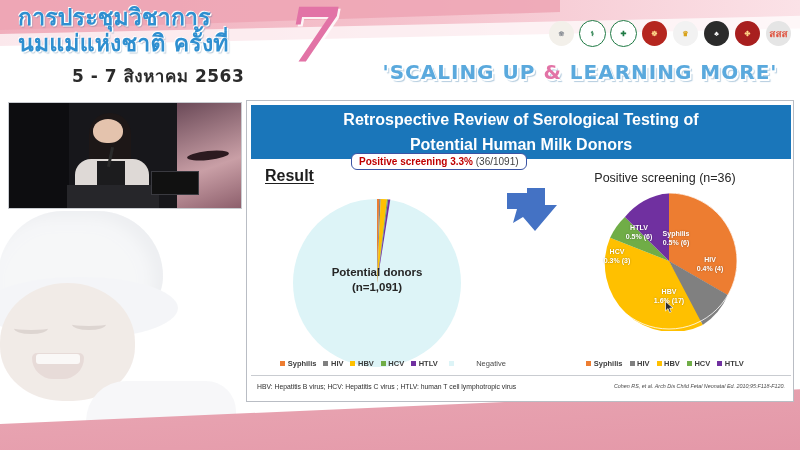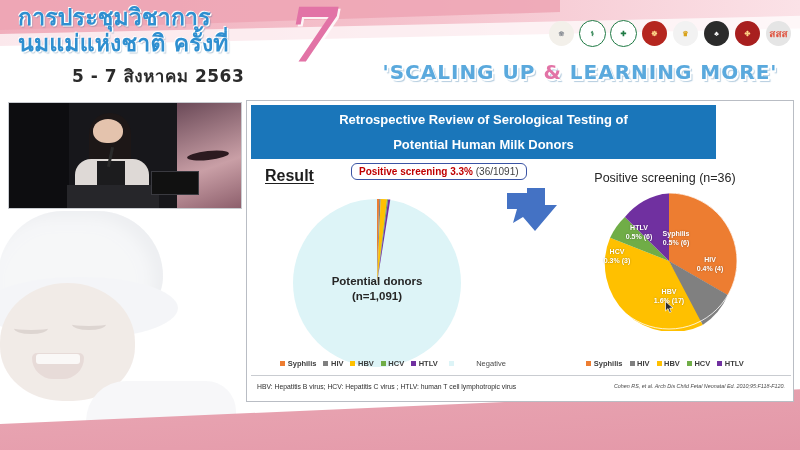--- a/index.html
+++ b/index.html
@@ -114,43 +114,43 @@
     background:#111;border:1px solid #3a3a40;}
   .video .mic{position:absolute;left:100px;top:44px;width:3px;height:20px;
     background:#2a2a2a;transform:rotate(12deg);}
 
   
   .slide{
     position:absolute;left:246px;top:100px;width:548px;height:302px;
     background:#ffffff;border:1px solid #b9bdc4;box-sizing:border-box;
   }
   .slide-title{
-    position:absolute;left:4px;top:4px;width:465px;height:54px;
+    position:absolute;left:4px;top:4px;width:540px;height:54px;
     background:#1a76ba;color:#ffffff;text-align:center;
-    font-size:13px;font-weight:bold;line-height:25px;
+    font-size:16px;font-weight:bold;line-height:25px;
     padding-top:2px;box-sizing:border-box;
   }
   .result-label{
     position:absolute;left:18px;top:66px;font-size:16px;font-weight:bold;
     color:#1e1e1e;text-decoration:underline;text-underline-offset:2px;
   }
   .callout{
-    position:absolute;left:104px;top:62px;
+    position:absolute;left:104px;top:52px;
     border:1.4px solid #3a53a4;border-radius:6px;background:#ffffff;
     padding:2px 7px;white-space:nowrap;font-size:10px;
   }
   .callout .pct{color:#c00000;font-weight:bold;}
   .callout .frac{color:#3f3f3f;}
 
   .blue-arrow{position:absolute;left:258px;top:86px;width:54px;height:48px;}
 
   
   .pie-left{position:absolute;left:44px;top:96px;width:172px;height:172px;}
   .pie-left-label{
-    position:absolute;left:44px;top:173px;width:172px;text-align:center;
+    position:absolute;left:44px;top:164px;width:172px;text-align:center;
     font-size:11.5px;font-weight:bold;color:#262626;line-height:15px;
   }
 
   
   .pie-right-title{
     position:absolute;left:296px;top:70px;width:244px;text-align:center;
     font-size:12.5px;font-weight:normal;color:#262626;
   }
   .pie-right{position:absolute;left:352px;top:90px;width:140px;height:140px;}
   .slice-label{

